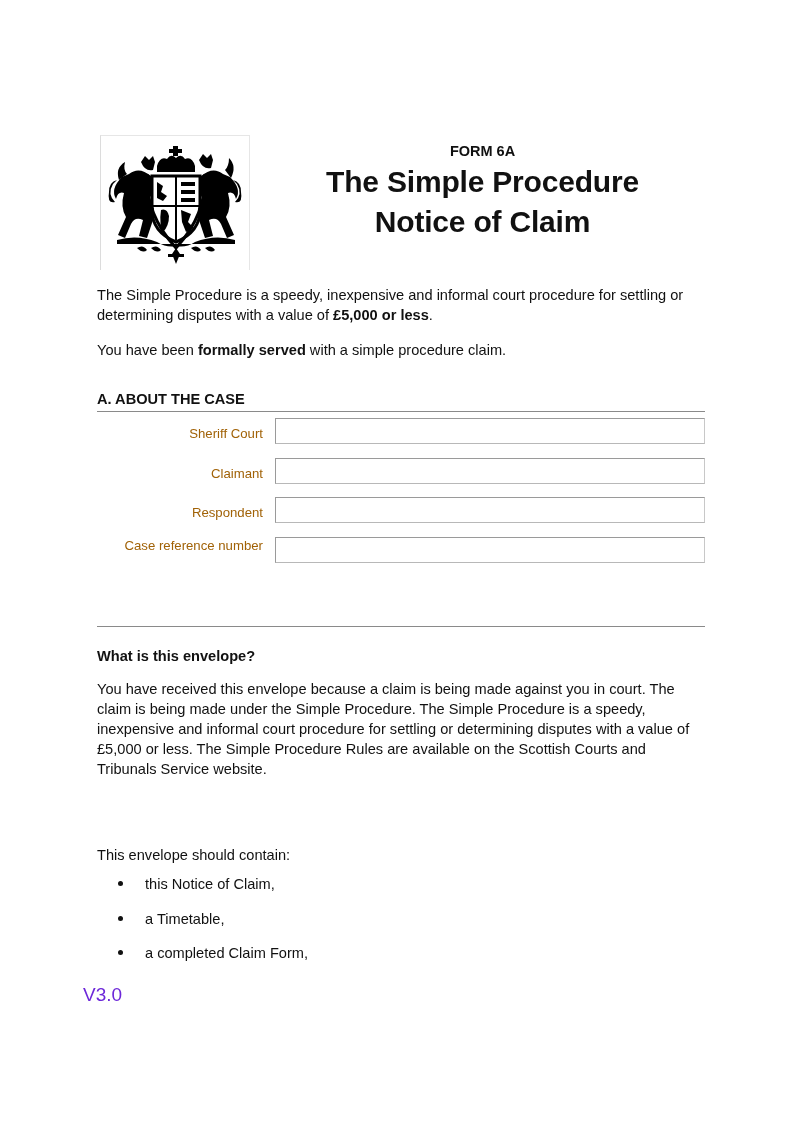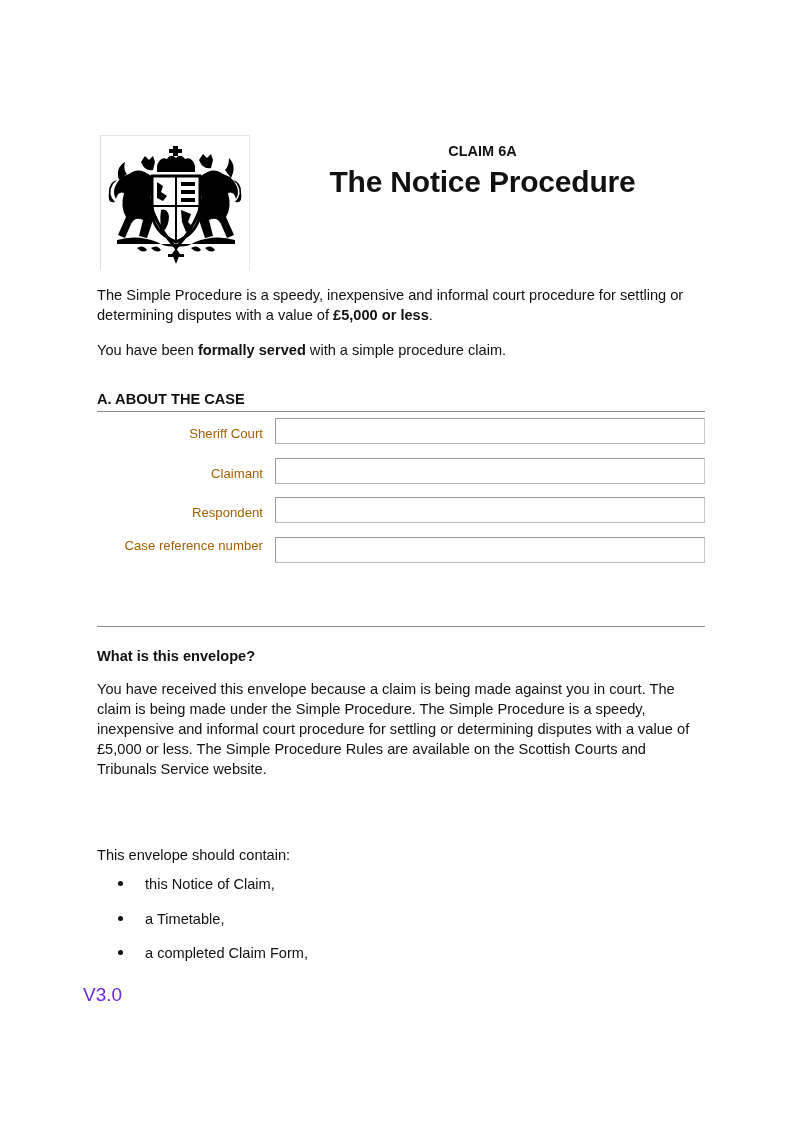--- a/index.html
+++ b/index.html
@@ -71,22 +71,23 @@
       <path d="M130 40 q6 10 -2 18 q8 2 6 -10 q0 -10 -8 -12 z" fill="#000"></path>
       <path d="M124 34 q6 -12 -2 -20 q0 8 -4 12 z" fill="#000"></path>
 
       <path d="M10 96 q20 -6 40 2 q10 6 19 4 q10 2 19 -4 q20 -8 40 -2 l0 4 h-118 z" fill="#000"></path>
 
       <path d="M30 104 q6 -4 10 2 q-4 4 -10 -2 z M44 104 q6 -4 10 2 q-4 4 -10 -2 z M84 104 q6 -4 10 2 q-4 4 -10 -2 z M98 104 q6 -4 10 2 q-4 4 -10 -2 z" fill="#000"></path>
       <path d="M69 104 l4 6 l-4 10 l-4 -10 z M61 110 h16 v3 h-16 z" fill="#000"></path>
     </svg>
   </div>
 
-  <div class="form-no">CLAIM 6A</div>
-  <div class="title l1">The Notice Procedure</div>
+  <div class="form-no">FORM 6A</div>
+  <div class="title l1">The Simple Procedure</div>
+  <div class="title l2">Notice of Claim</div>
 
   <div class="p" style="top:285px;"><span>The Simple Procedure is a speedy, inexpensive and informal court procedure for settling or determining disputes with a value of </span><b>£5,000 or less</b><span>.</span></div>
   <div class="p" style="top:340px;"><span>You have been </span><b>formally served</b><span> with a simple procedure claim.</span></div>
 
   <div class="sec" style="top:391px;">A. ABOUT THE CASE</div>
   <div class="rule" style="top:411px;"></div>
 
   <div class="lbl" style="top:426px;">Sheriff Court</div>
   <input class="field" style="top: 418px;" type="text" value="">
 

